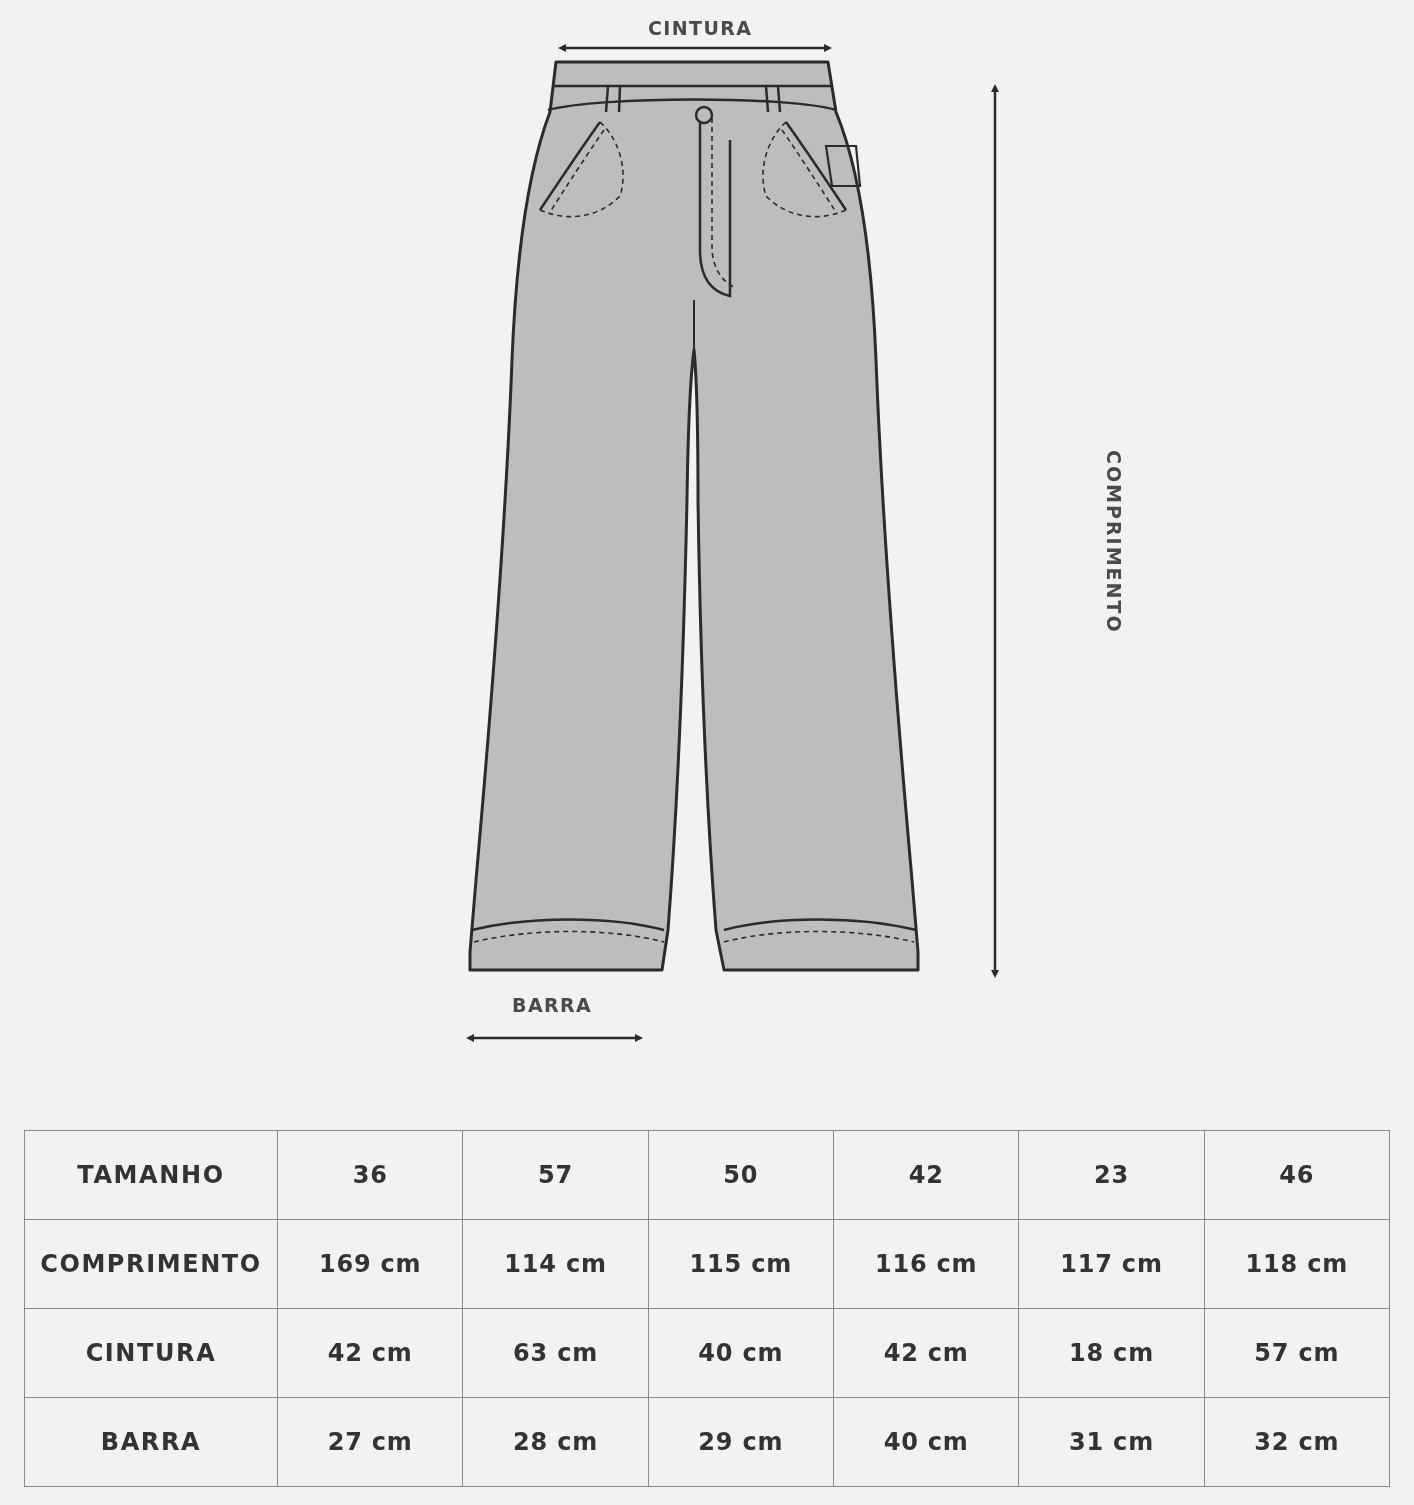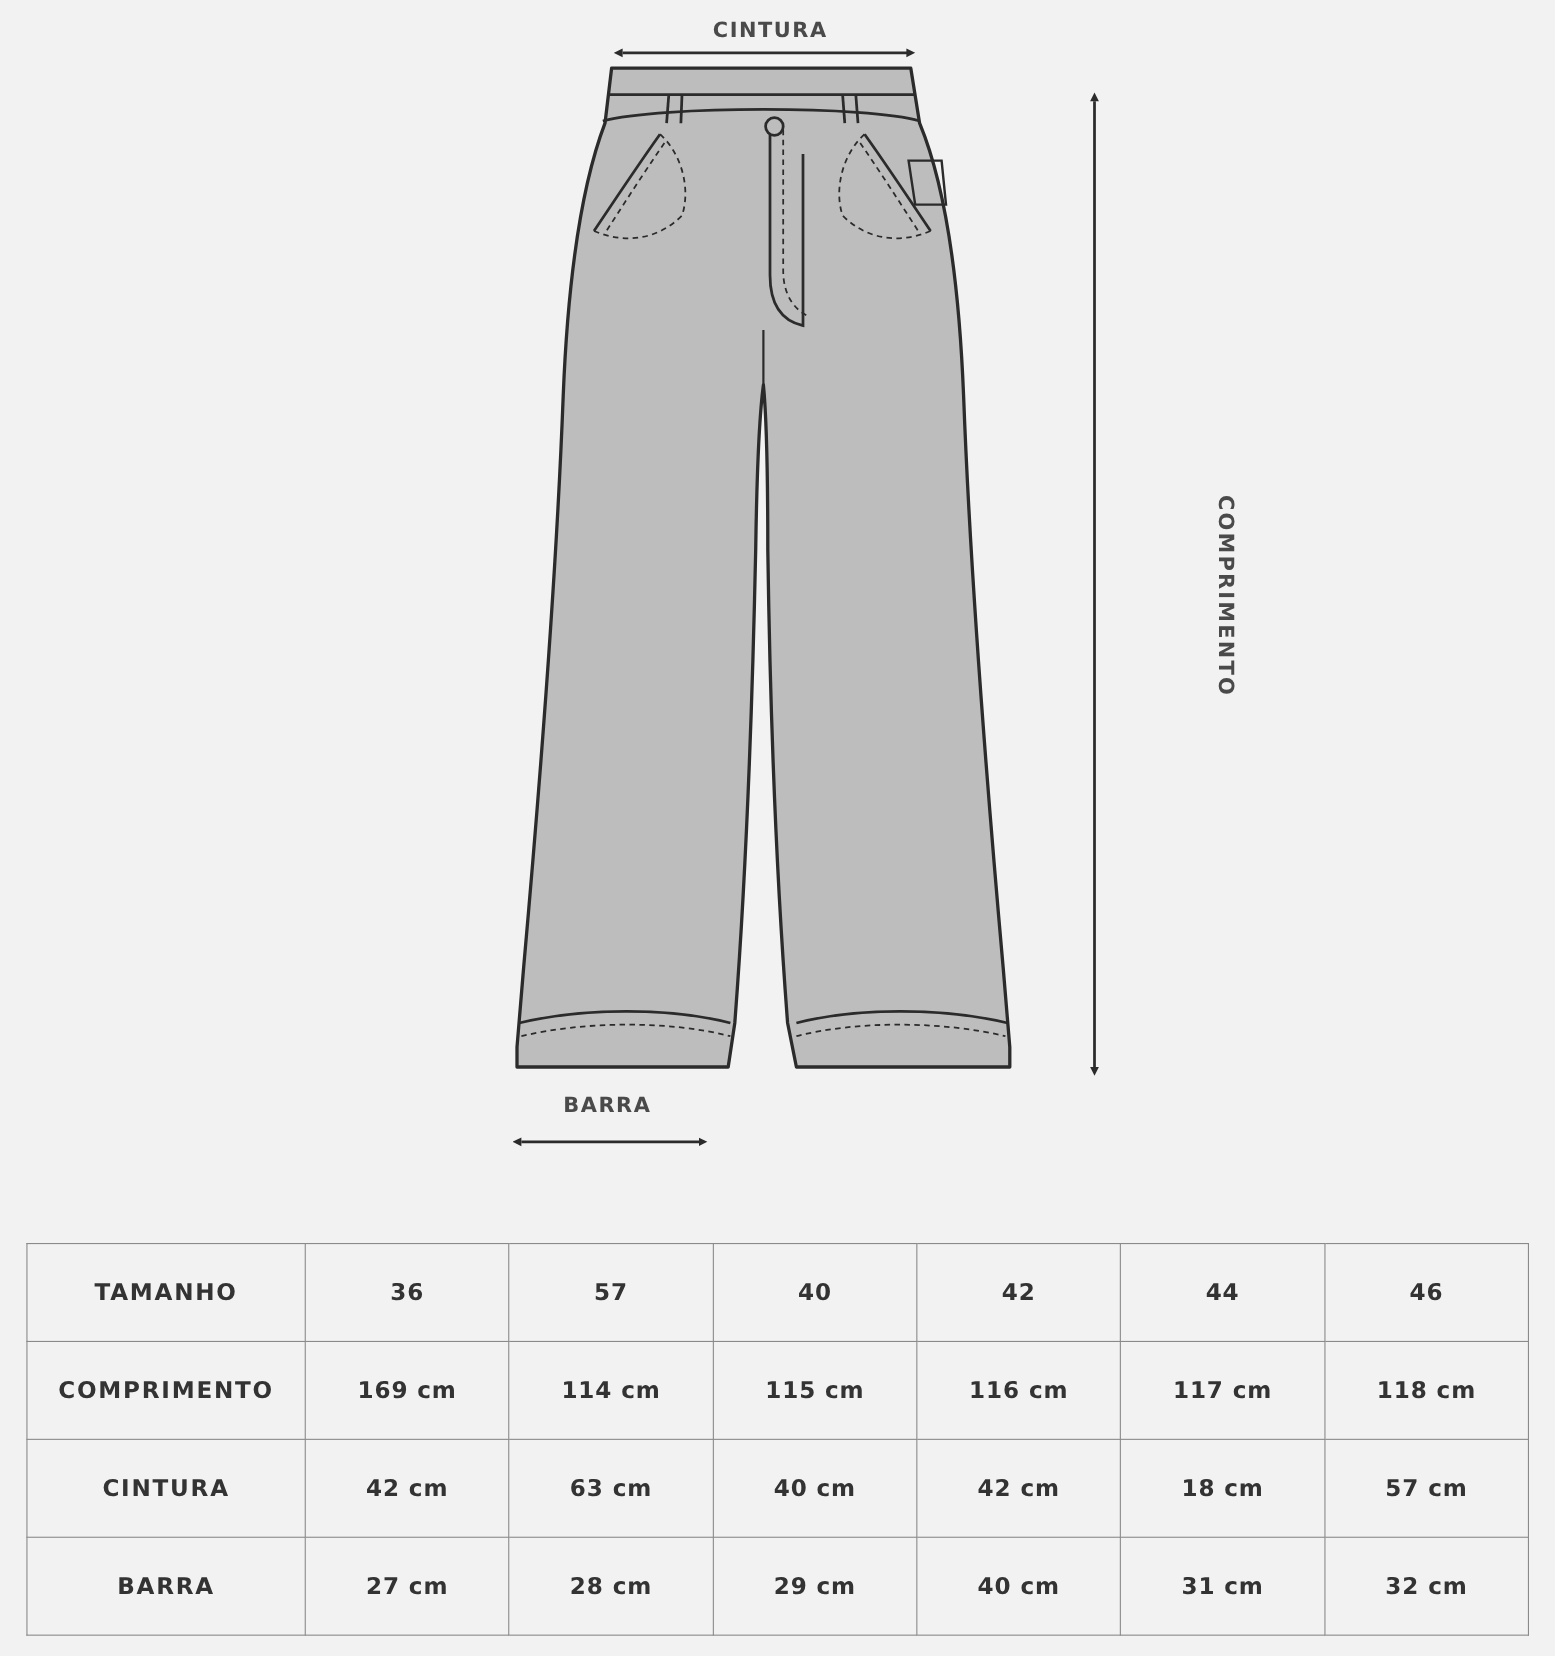--- a/index.html
+++ b/index.html
@@ -64,21 +64,21 @@
   table.size-table {
     border-collapse: collapse;
     width: 100%;
     table-layout: fixed;
   }
   table.size-table td {
     border: 1px solid #8a8a8a;
     height: 86px;
     text-align: center;
     vertical-align: middle;
-    font-size: 21px;
+    font-size: 24px;
     font-weight: bold;
     color: #333;
     letter-spacing: 0.8px;
   }
   table.size-table td.rowhead {
     width: 250px;
     letter-spacing: 1.6px;
   }
 </style>
 </head>
@@ -166,23 +166,23 @@
   </svg>
 </div>
 
 <div id="size-table-wrap">
   <table class="size-table">
     <tbody>
       <tr>
         <td class="rowhead">TAMANHO</td>
         <td>36</td>
         <td>57</td>
-        <td>40</td>
+        <td>50</td>
         <td>42</td>
-        <td>44</td>
+        <td>23</td>
         <td>46</td>
       </tr>
       <tr>
         <td class="rowhead">COMPRIMENTO</td>
         <td>169 cm</td>
         <td>114 cm</td>
         <td>115 cm</td>
         <td>116 cm</td>
         <td>117 cm</td>
         <td>118 cm</td>

